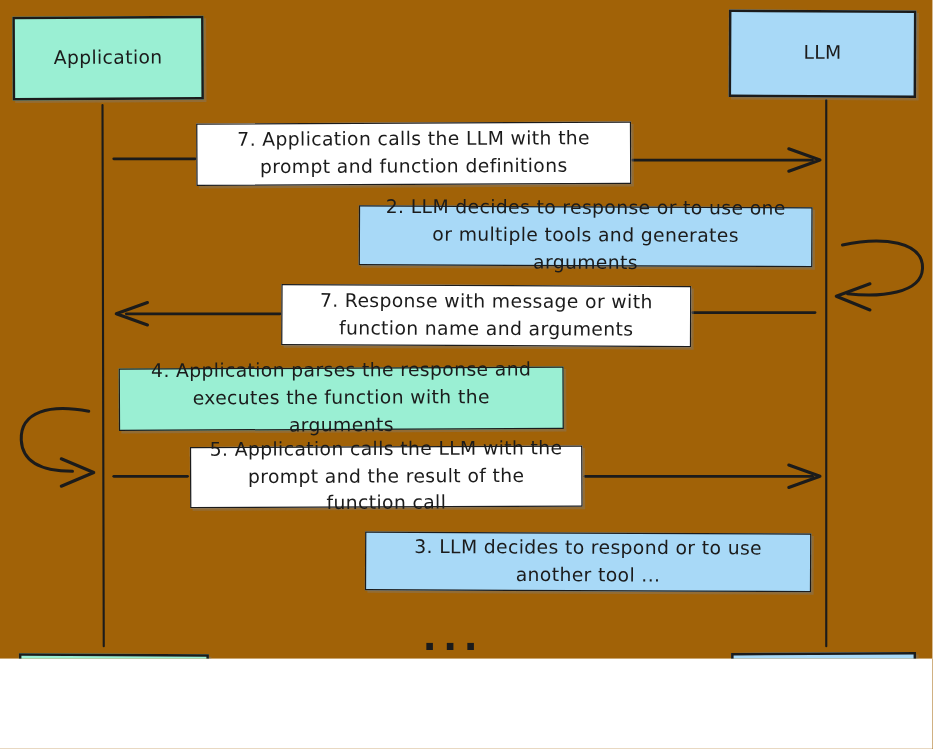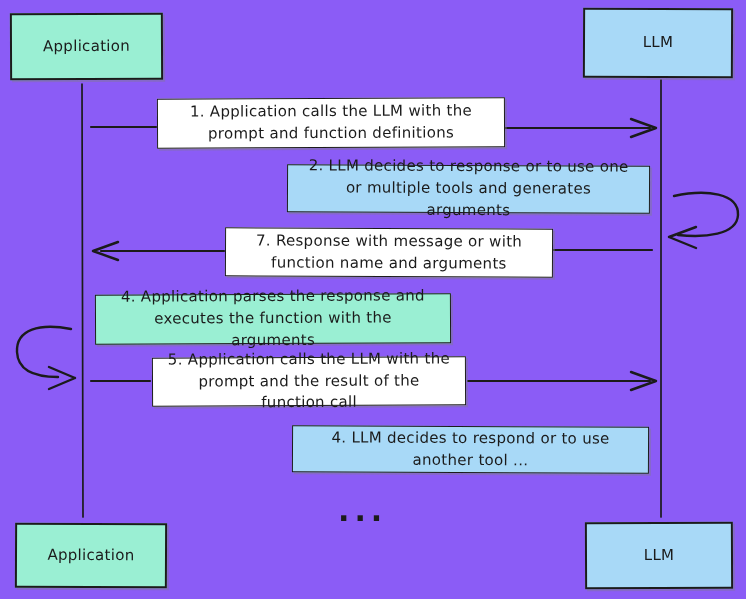--- a/index.html
+++ b/index.html
@@ -1,17 +1,17 @@
 <!DOCTYPE html>
 <html style="--teal: #9AEFD3; --blue: #A8D9F7; --msg: #ffffff; --stroke: #1b1b1b;"><head>
 <meta charset="utf-8">
 <style>
   html,body{margin:0;padding:0;background:#ffffff;}
   .canvas{
-    position:relative;width:746px;height:599px;background:#8b5cf6;
+    position:relative;width:746px;height:527px;background:#a16207;
     font-family:"DejaVu Sans","Liberation Sans",sans-serif;
     color:var(--stroke,#1b1b1b);overflow:hidden;
   }
   .layer{position:absolute;left:0;top:0;width:746px;height:599px;}
   svg line, svg path{stroke:var(--stroke,#1b1b1b);fill:none;stroke-linecap:round;stroke-linejoin:round;}
   .lifeline{stroke-width:1.7;}
   .msgline{stroke-width:2.2;}
   .loop{stroke-width:2.4;}
   .head{stroke-width:2.4;}
 
@@ -85,38 +85,38 @@
 
   <div class="box actor fill-app tilt-b" style="left:15px;top:523px;width:152px;height:65px;">
     <span>Application</span>
   </div>
 
   <div class="box actor fill-llm tilt-a" style="left:585px;top:522px;width:148px;height:67px;">
     <span>LLM</span>
   </div>
 
   <div class="box step fill-msg tilt-a" style="left:157px;top:98px;width:348px;height:50px;">
-    <span>1. Application calls the LLM with the prompt and function definitions</span>
+    <span>7. Application calls the LLM with the prompt and function definitions</span>
   </div>
 
   <div class="box step fill-llm tilt-b" style="left:287px;top:165px;width:363px;height:48px;">
     <span>2. LLM decides to response or to use one or multiple tools and generates arguments</span>
   </div>
 
   <div class="box step fill-msg tilt-b" style="left:225px;top:228px;width:328px;height:49px;">
     <span>7. Response with message or with function name and arguments</span>
   </div>
 
   <div class="box step fill-app tilt-a" style="left:95px;top:294px;width:356px;height:50px;">
     <span>4. Application parses the response and executes the function with the arguments</span>
   </div>
 
   <div class="box step fill-msg tilt-a" style="left:152px;top:357px;width:314px;height:49px;">
     <span>5. Application calls the LLM with the prompt and the result of the function call</span>
   </div>
 
   <div class="box step fill-llm tilt-b" style="left:292px;top:426px;width:357px;height:47px;">
-    <span>4. LLM decides to respond or to use another tool ...</span>
+    <span>3. LLM decides to respond or to use another tool ...</span>
   </div>
 
   <div class="dots">...</div>
 
 </div>
 
 </body></html>

